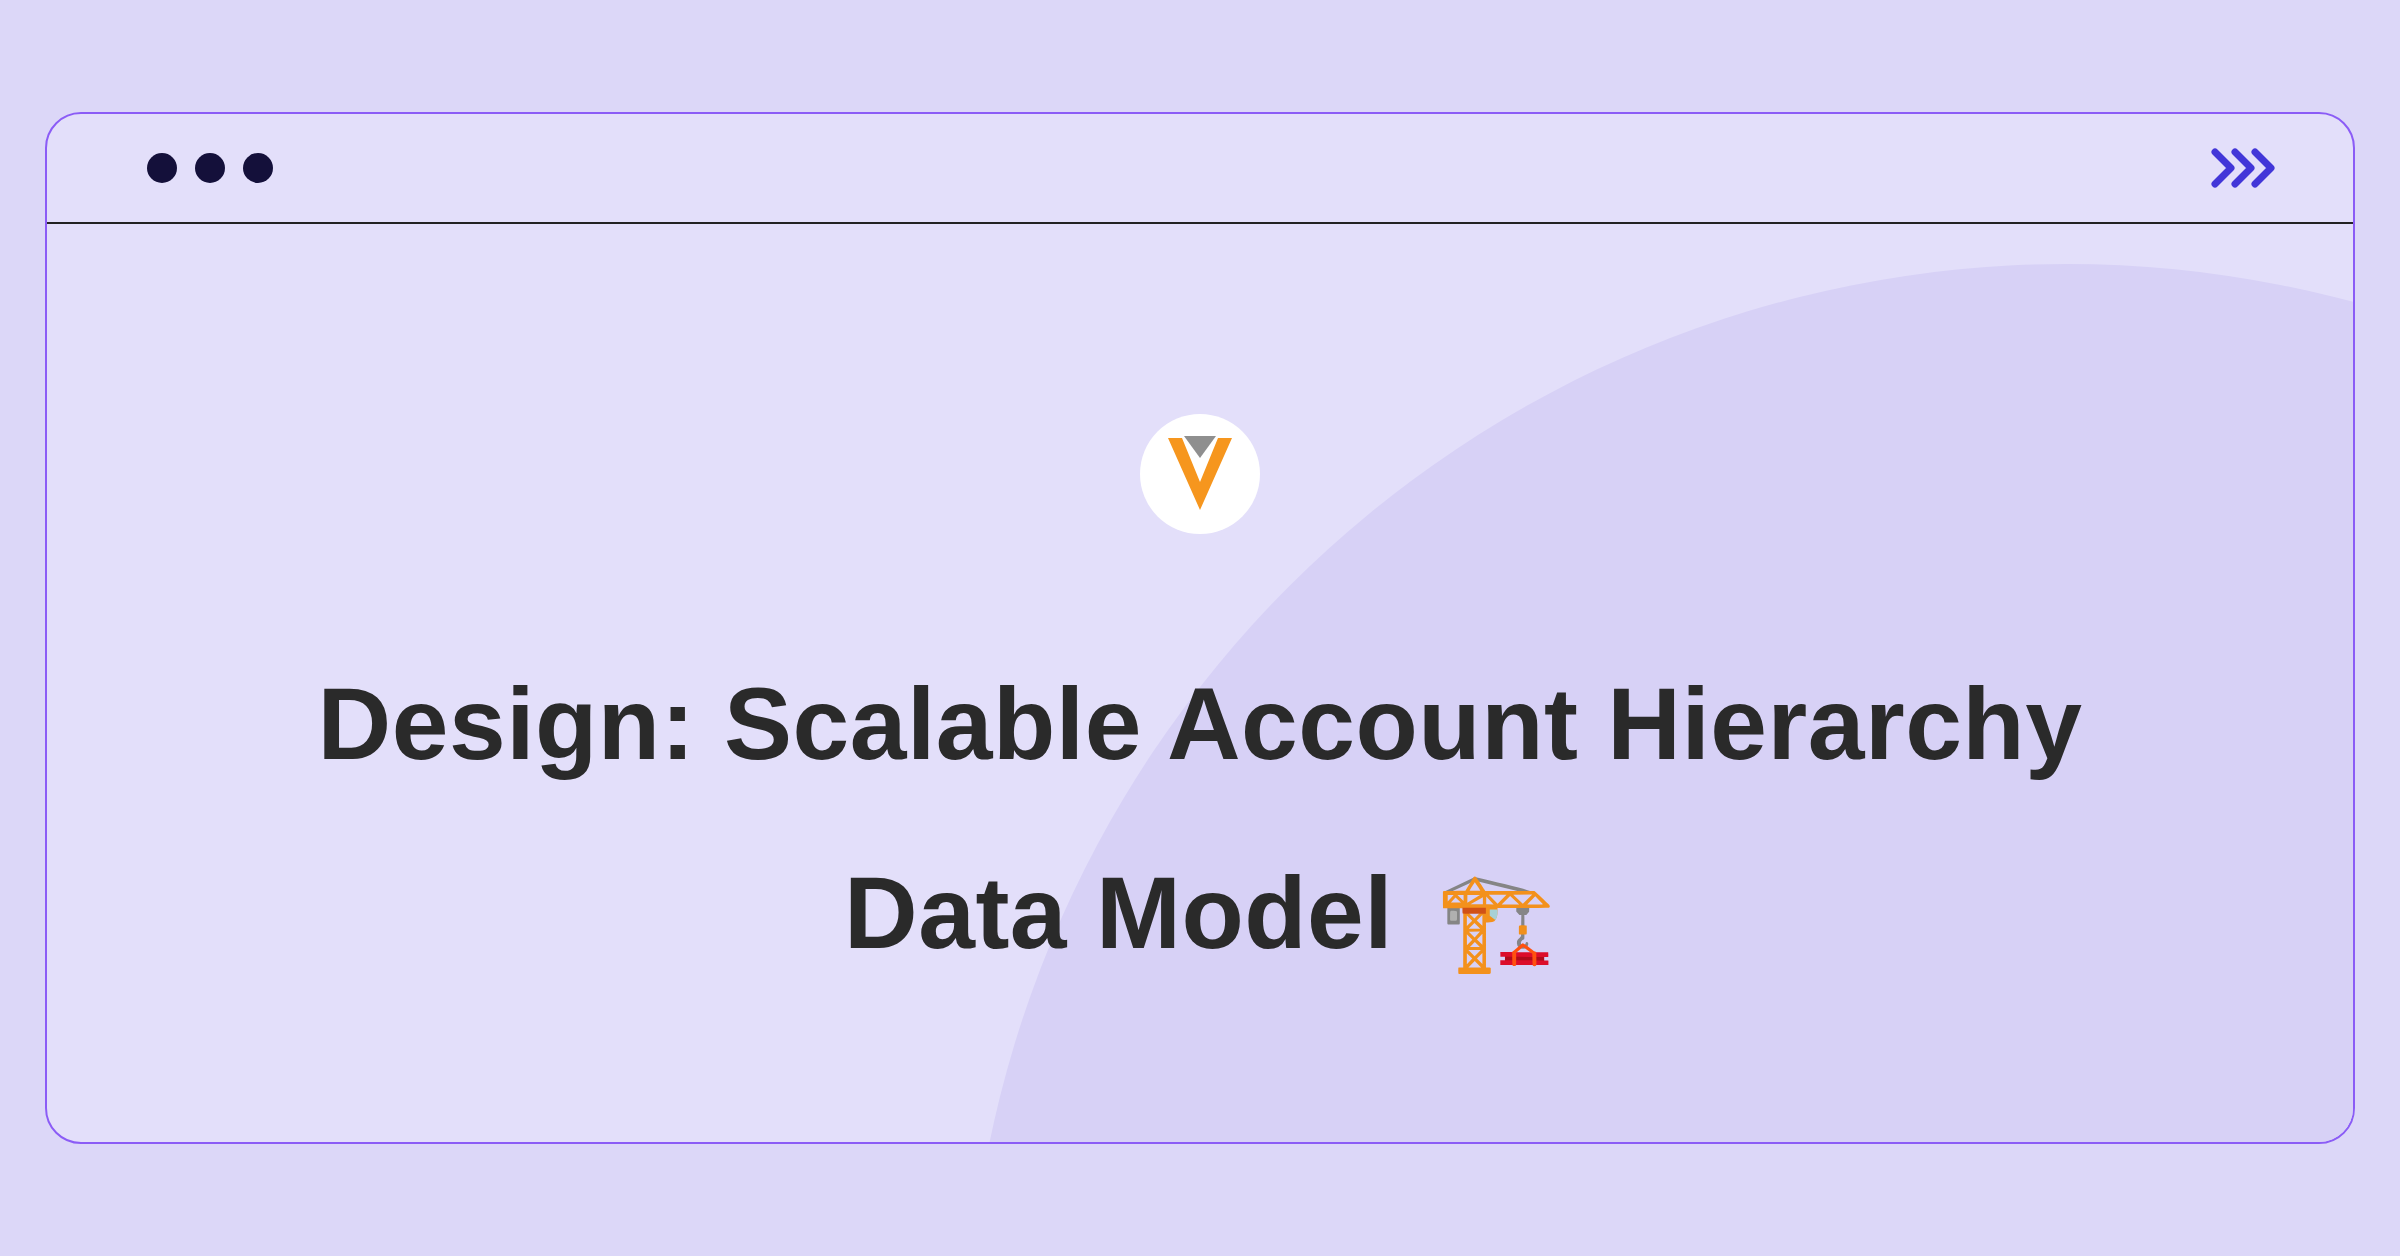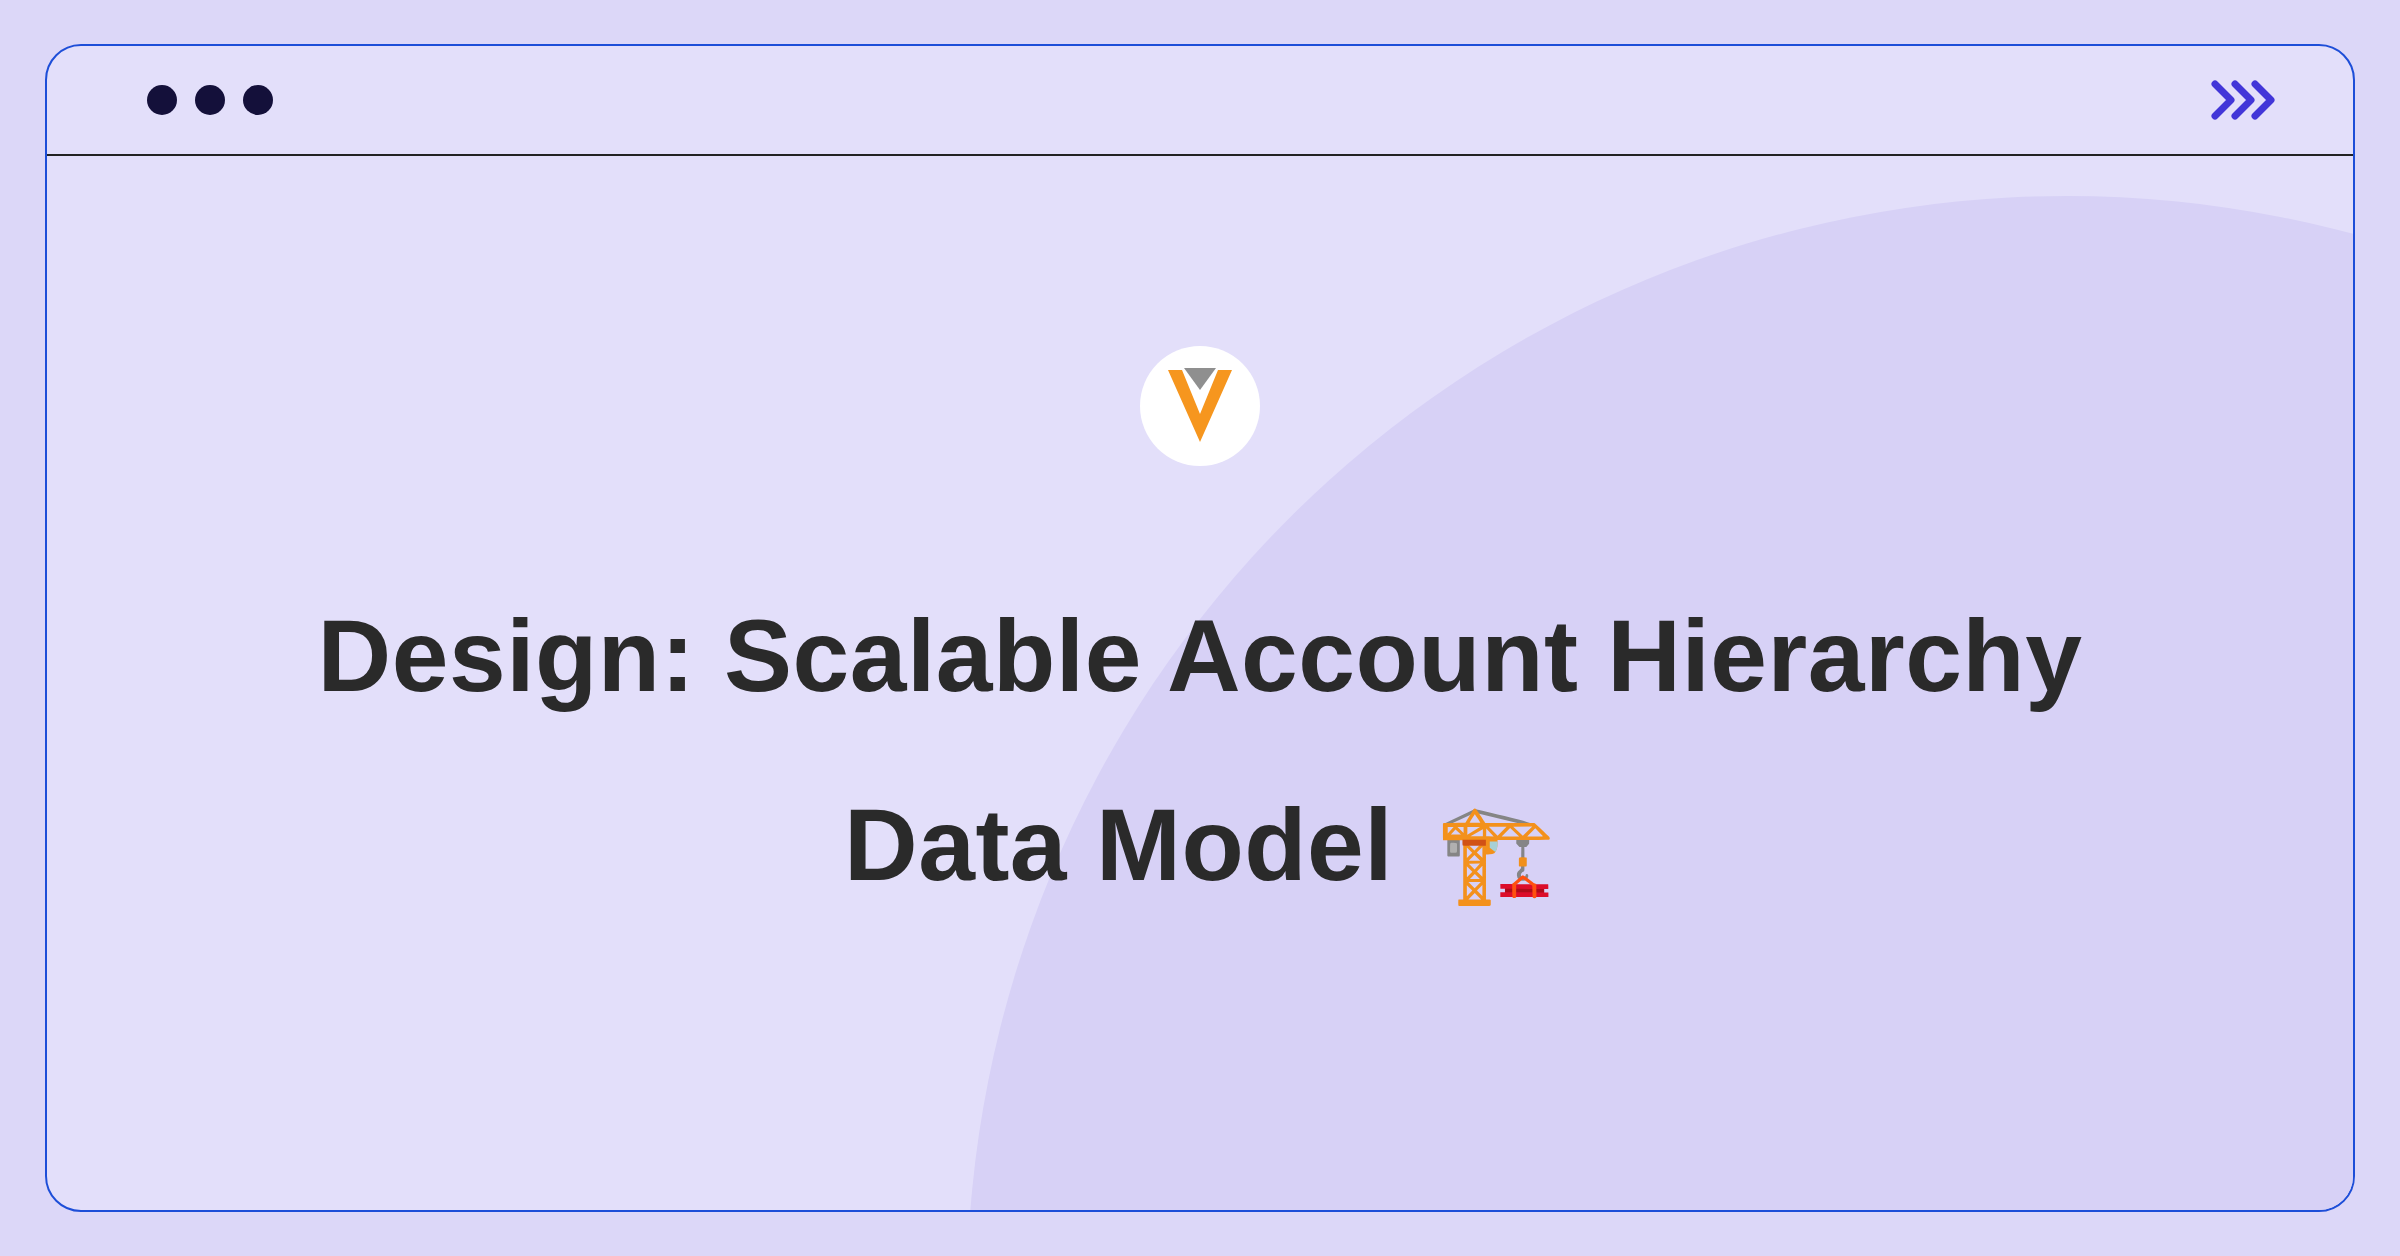--- a/index.html
+++ b/index.html
@@ -9,23 +9,23 @@
     height: 1256px;
     background: #DCD7F8;
     font-family: "Futura", "Trebuchet MS", "Arial", sans-serif;
     display: flex;
     align-items: center;
     justify-content: center;
     overflow: hidden;
   }
   .window {
     width: 2310px;
-    height: 1168px;
+    height: 1032px;
     background: #E3DFFA;
-    border: 2px solid #1d4ed8;
+    border: 2px solid #8b5cf6;
     border-radius: 36px;
     position: relative;
     overflow: hidden;
   }
   .bg-circle {
     position: absolute;
     width: 2200px;
     height: 2200px;
     background: #D7D1F6;
     border-radius: 50%;

